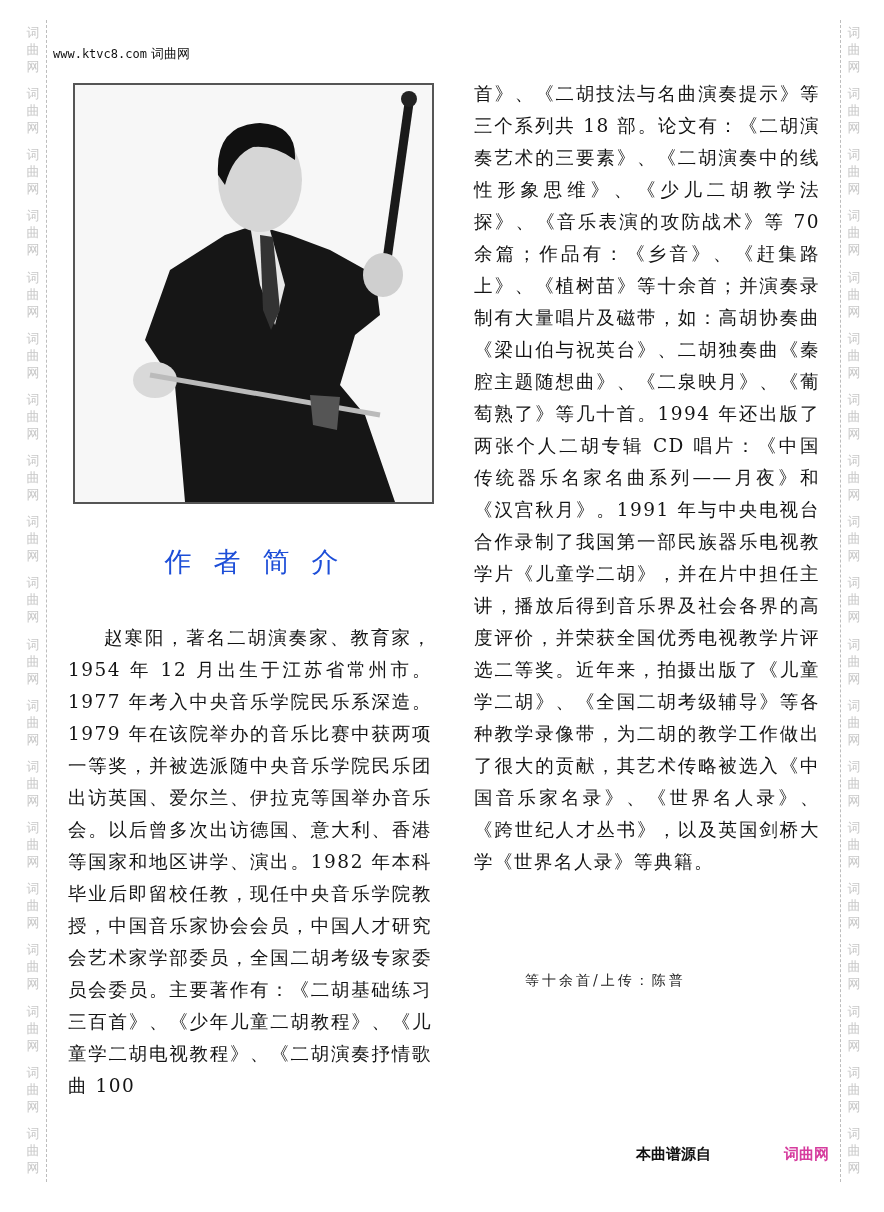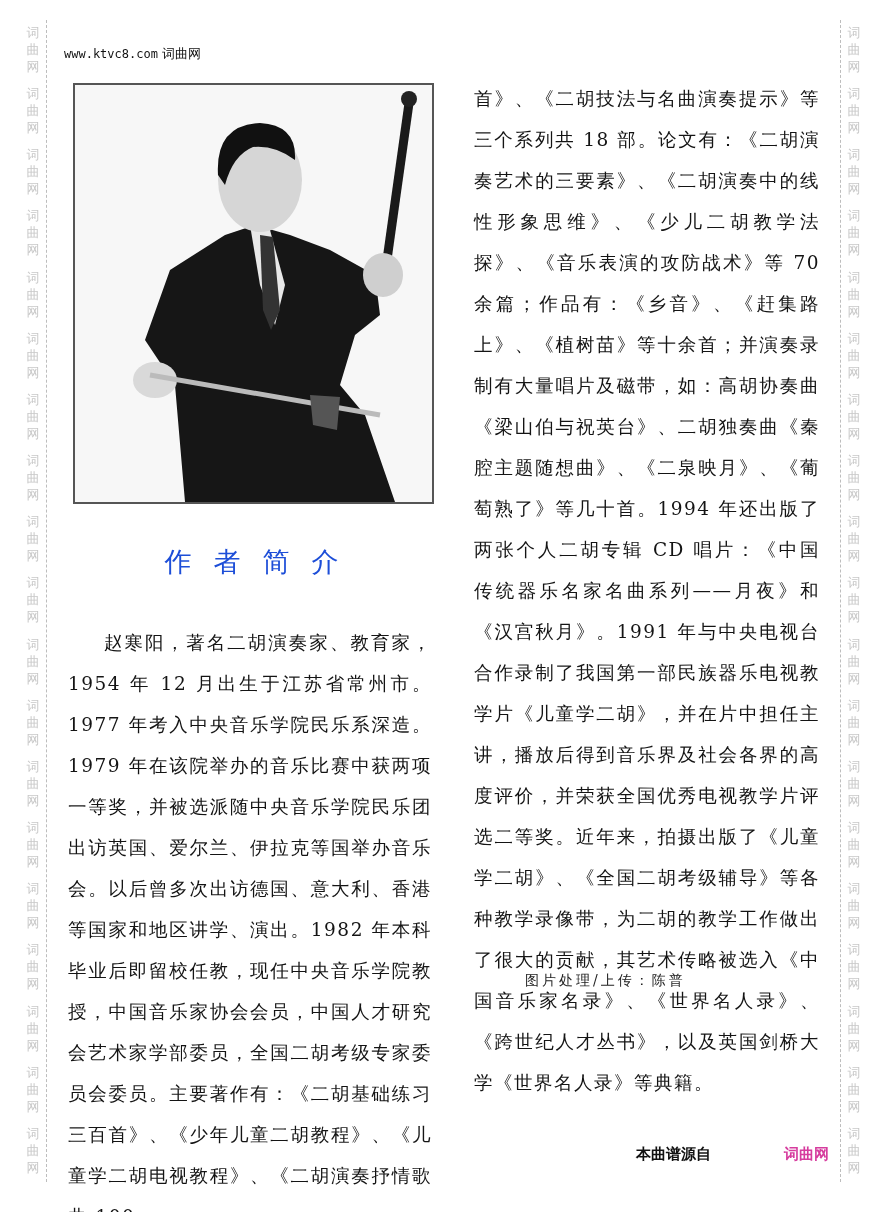--- a/index.html
+++ b/index.html
@@ -13,37 +13,37 @@
     display: flex; flex-direction: column; align-items: center;
   }
   .wm-col.left { left: 20px; border-right: 1px dashed #bdbdbd; }
   .wm-col.right { left: 840px; border-left: 1px dashed #bdbdbd; }
   .wm-group {
     display: flex; flex-direction: column; align-items: center;
     height: 60px; font-family: "DejaVu Sans", sans-serif; font-size: 13px;
     color: #c8c8c8; line-height: 17px; padding-top: 4px;
   }
   .site-url {
-    position: absolute; left: 64px; top: 45px;
+    position: absolute; left: 53px; top: 45px;
     font-family: "DejaVu Sans Mono", "Liberation Mono", monospace;
     font-size: 12px; color: #111;
   }
   .site-url .cn { font-family: "DejaVu Sans", sans-serif; font-size: 13px; margin-left: 4px; }
   .photo {
     position: absolute; left: 73px; top: 83px; width: 357px; height: 417px;
     border: 2px solid #555; background: #fafafa; overflow: hidden;
   }
   .photo svg { width: 100%; height: 100%; display: block; }
   .section-title {
     position: absolute; left: 73px; width: 357px; top: 544px;
     text-align: center; font-size: 27px; letter-spacing: 22px; color: #1d4ed8;
     font-family: "DejaVu Serif", serif; padding-left: 22px; box-sizing: border-box;
   }
   .col {
-    position: absolute; font-size: 18.5px; line-height: 41px;
+    position: absolute; font-size: 18.5px; line-height: 32px;
     text-align: justify; letter-spacing: 1.5px;
   }
   .col.left { left: 68px; top: 622px; width: 364px; text-indent: 36px; }
   .col.right { left: 474px; top: 78px; width: 346px; }
   .col .name { font-weight: normal; }
   .credit {
     position: absolute; left: 525px; top: 972px; font-size: 14px;
     letter-spacing: 3px; color: #222;
   }
   .source {
@@ -280,16 +280,16 @@
 </div>
 
 <div class="section-title">作者简介</div>
 
 <div class="col left">
   <span class="name">赵寒阳</span><span>，著名二胡演奏家、教育家，1954 年 12 月出生于江苏省常州市。1977 年考入中央音乐学院民乐系深造。1979 年在该院举办的音乐比赛中获两项一等奖，并被选派随中央音乐学院民乐团出访英国、爱尔兰、伊拉克等国举办音乐会。以后曾多次出访德国、意大利、香港等国家和地区讲学、演出。1982 年本科毕业后即留校任教，现任中央音乐学院教授，中国音乐家协会会员，中国人才研究会艺术家学部委员，全国二胡考级专家委员会委员。主要著作有：《二胡基础练习三百首》、《少年儿童二胡教程》、《儿童学二胡电视教程》、《二胡演奏抒情歌曲 100</span>
 </div>
 
 <div class="col right">首》、《二胡技法与名曲演奏提示》等三个系列共 18 部。论文有：《二胡演奏艺术的三要素》、《二胡演奏中的线性形象思维》、《少儿二胡教学法探》、《音乐表演的攻防战术》等 70 余篇；作品有：《乡音》、《赶集路上》、《植树苗》等十余首；并演奏录制有大量唱片及磁带，如：高胡协奏曲《梁山伯与祝英台》、二胡独奏曲《秦腔主题随想曲》、《二泉映月》、《葡萄熟了》等几十首。1994 年还出版了两张个人二胡专辑 CD 唱片：《中国传统器乐名家名曲系列——月夜》和《汉宫秋月》。1991 年与中央电视台合作录制了我国第一部民族器乐电视教学片《儿童学二胡》，并在片中担任主讲，播放后得到音乐界及社会各界的高度评价，并荣获全国优秀电视教学片评选二等奖。近年来，拍摄出版了《儿童学二胡》、《全国二胡考级辅导》等各种教学录像带，为二胡的教学工作做出了很大的贡献，其艺术传略被选入《中国音乐家名录》、《世界名人录》、《跨世纪人才丛书》，以及英国剑桥大学《世界名人录》等典籍。</div>
 
-<div class="credit">图片处理/上传：陈普</div>
+<div class="credit">等十余首/上传：陈普</div>
 
 <div class="source label">本曲谱源自</div>
 <div class="source brand">词曲网</div>
 
 </body></html>

